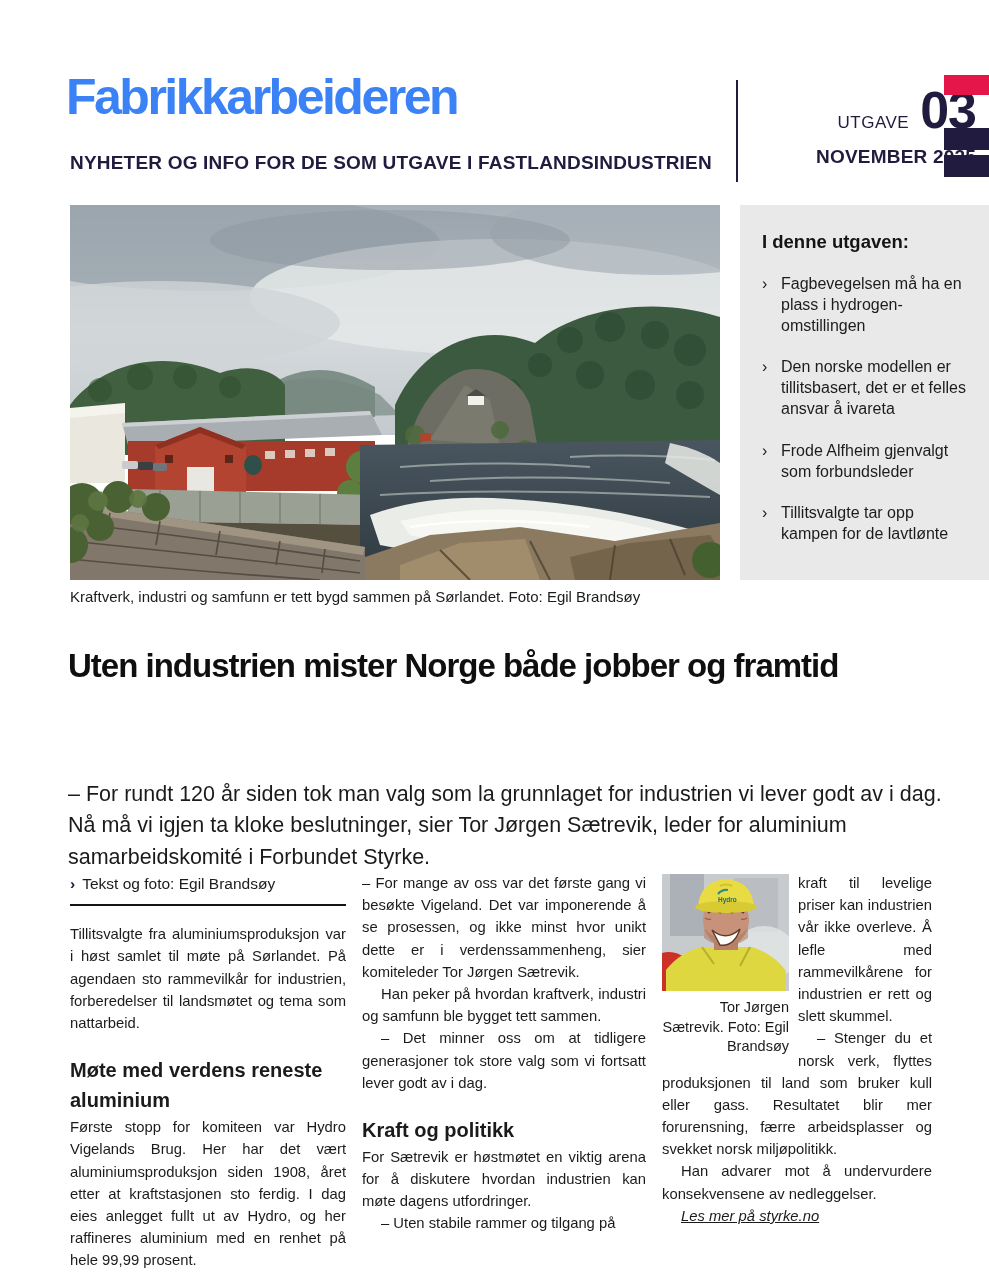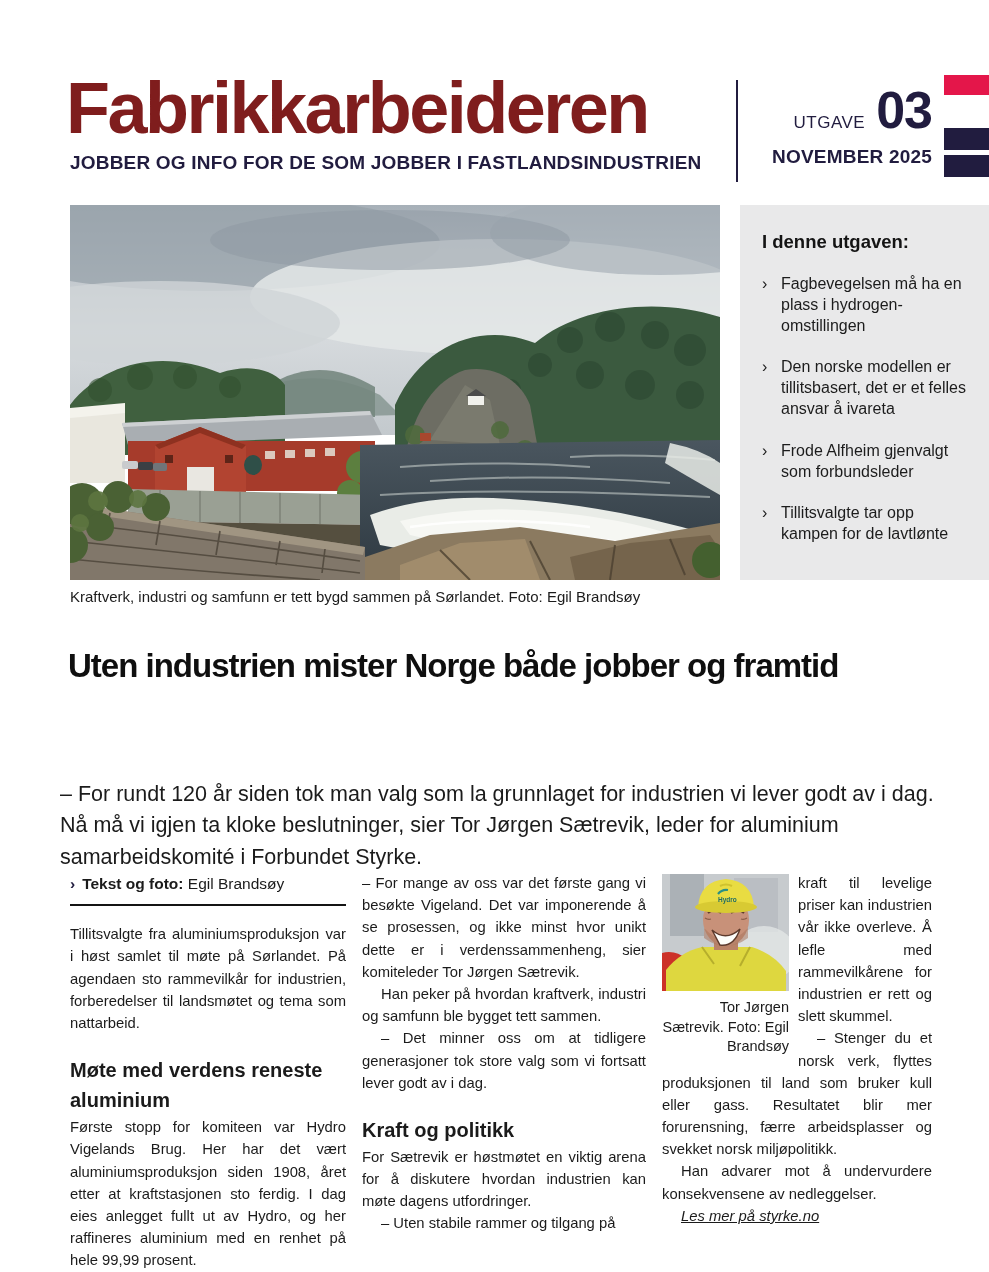--- a/index.html
+++ b/index.html
@@ -4,29 +4,29 @@
 <style>
   html,body{margin:0;padding:0;background:#fff;}
   .page{
     position:relative;width:989px;height:1272px;background:#ffffff;
     font-family:"Liberation Sans","DejaVu Sans",sans-serif;color:#1c1c1c;
     overflow:hidden;
   }
   
   .masthead-title{
     position:absolute;left:66px;top:72px;width:660px;
-    font-size:72px;font-weight:bold;letter-spacing:-2.5px;line-height:1;
-    color:#7f1d1d;
+    font-size:50px;font-weight:bold;letter-spacing:-2.5px;line-height:1;
+    color:#3b82f6;
   }
   .masthead-tagline{
     position:absolute;left:70px;top:152px;width:670px;
     font-size:19px;font-weight:bold;letter-spacing:.2px;color:#211C3F;
   }
   .header-divider{position:absolute;left:736px;top:80px;width:2px;height:102px;background:#211C3F;}
-  .issue-block{position:absolute;left:752px;top:84px;width:180px;text-align:right;color:#211C3F;}
+  .issue-block{position:absolute;left:796px;top:84px;width:180px;text-align:right;color:#211C3F;}
   .issue-row{display:flex;align-items:baseline;justify-content:flex-end;gap:11px;}
   .issue-label{font-size:17px;font-weight:400;letter-spacing:.5px;}
   .issue-number{font-size:52px;font-weight:bold;letter-spacing:-1px;line-height:1;}
   .issue-date{margin-top:10px;font-size:19px;font-weight:bold;letter-spacing:.2px;}
   .flag-bar{position:absolute;left:944px;right:0;}
   .flag-red{top:75px;height:20px;background:#E4164A;}
   .flag-navy1{top:128px;height:22px;background:#211C3F;}
   .flag-navy2{top:155px;height:22px;background:#211C3F;}
   
   .hero{position:absolute;left:70px;top:205px;width:650px;height:375px;overflow:hidden;}
@@ -39,54 +39,54 @@
   }
   .sidebar-heading{font-size:18.5px;font-weight:bold;color:#141414;}
   .sidebar-item{display:flex;gap:7px;margin-top:21px;font-size:16px;line-height:1.3;color:#1c1c1c;}
   .sidebar-item .chev{flex:0 0 12px;font-size:16px;color:#1c1c1c;}
   
   .headline{
     position:absolute;left:68px;top:626px;width:880px;
     font-size:33px;font-weight:bold;letter-spacing:-1px;line-height:1.08;color:#0f0f0f;
   }
   .lead{
-    position:absolute;left:60px;top:757px;width:876px;
+    position:absolute;left:68px;top:757px;width:876px;
     font-size:21.5px;line-height:1.47;color:#1b1b1b;
   }
   
   .columns{
     position:absolute;left:70px;top:872px;width:862px;
     display:flex;gap:16px;font-size:14.8px;line-height:1.5;color:#1b1b1b;
   }
   .col{box-sizing:border-box;}
   .col1{flex:0 0 276px;}
   .col2{flex:0 0 284px;}
   .col3{flex:0 0 270px;}
   .byline{
     font-size:15.5px;border-bottom:2px solid #141414;padding-bottom:9px;margin-bottom:17px;
     display:flex;align-items:baseline;gap:7px;
   }
   .byline .chev{font-weight:bold;color:#211C3F;}
-  .byline b{font-weight:bold;}
+  .byline b{font-weight:normal;}
   .columns p{margin:0;text-align:justify;}
   .columns p.indent{text-indent:19px;}
   .columns p.last{text-align:left;}
   .sub{font-weight:bold;margin-top:21px;margin-bottom:1px;font-size:20px;}
   .portrait{float:left;width:127px;margin:2px 9px 4px 0;}
   .portrait svg{display:block;}
   .portrait-caption{font-size:14.5px;line-height:1.35;margin-top:7px;text-align:right;}
   .readmore{font-style:italic;text-indent:19px;margin-top:0;text-decoration:underline;}
 </style>
 </head>
 <body>
 
 <div class="page">
 
   <div class="masthead-title">Fabrikkarbeideren</div>
-  <div class="masthead-tagline">JOBBER OG INFO FOR DE SOM JOBBER I FASTLANDSINDUSTRIEN</div>
+  <div class="masthead-tagline">NYHETER OG INFO FOR DE SOM UTGAVE I FASTLANDSINDUSTRIEN</div>
   <div class="header-divider"></div>
 
   <div class="issue-block">
     <div class="issue-row">
       <span class="issue-label">UTGAVE</span>
       <span class="issue-number">03</span>
     </div>
     <div class="issue-date">NOVEMBER 2025</div>
   </div>
 

